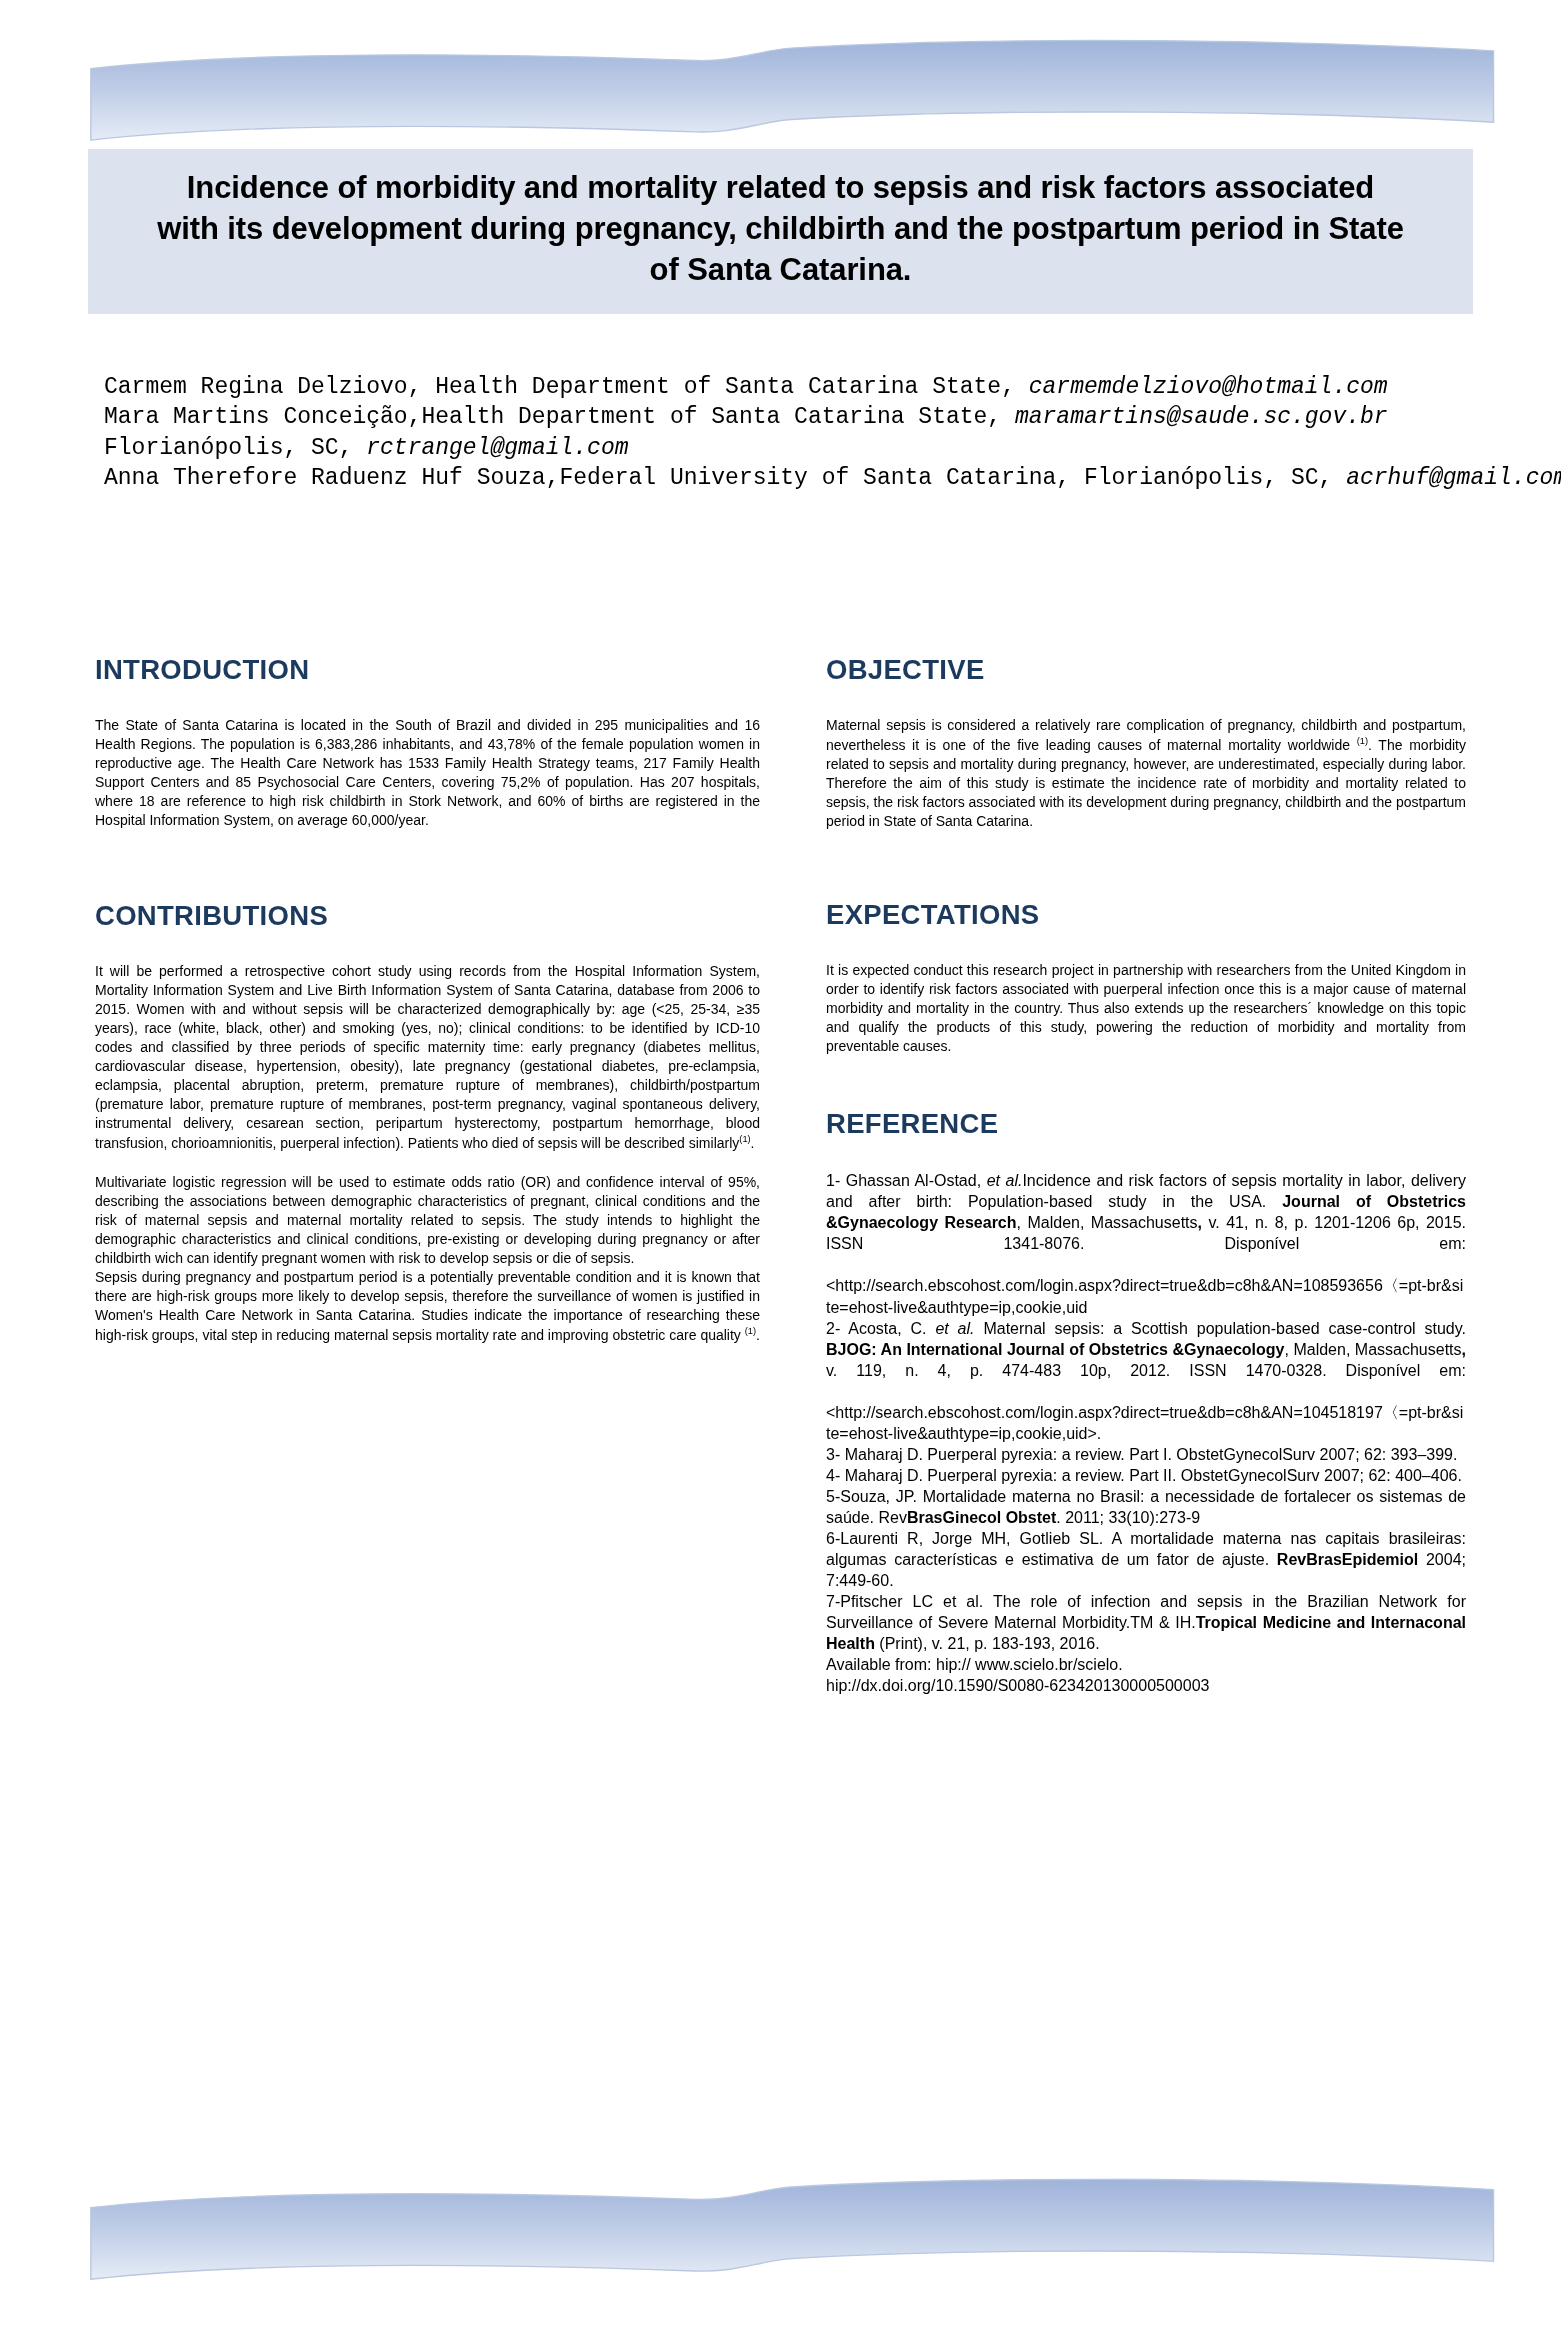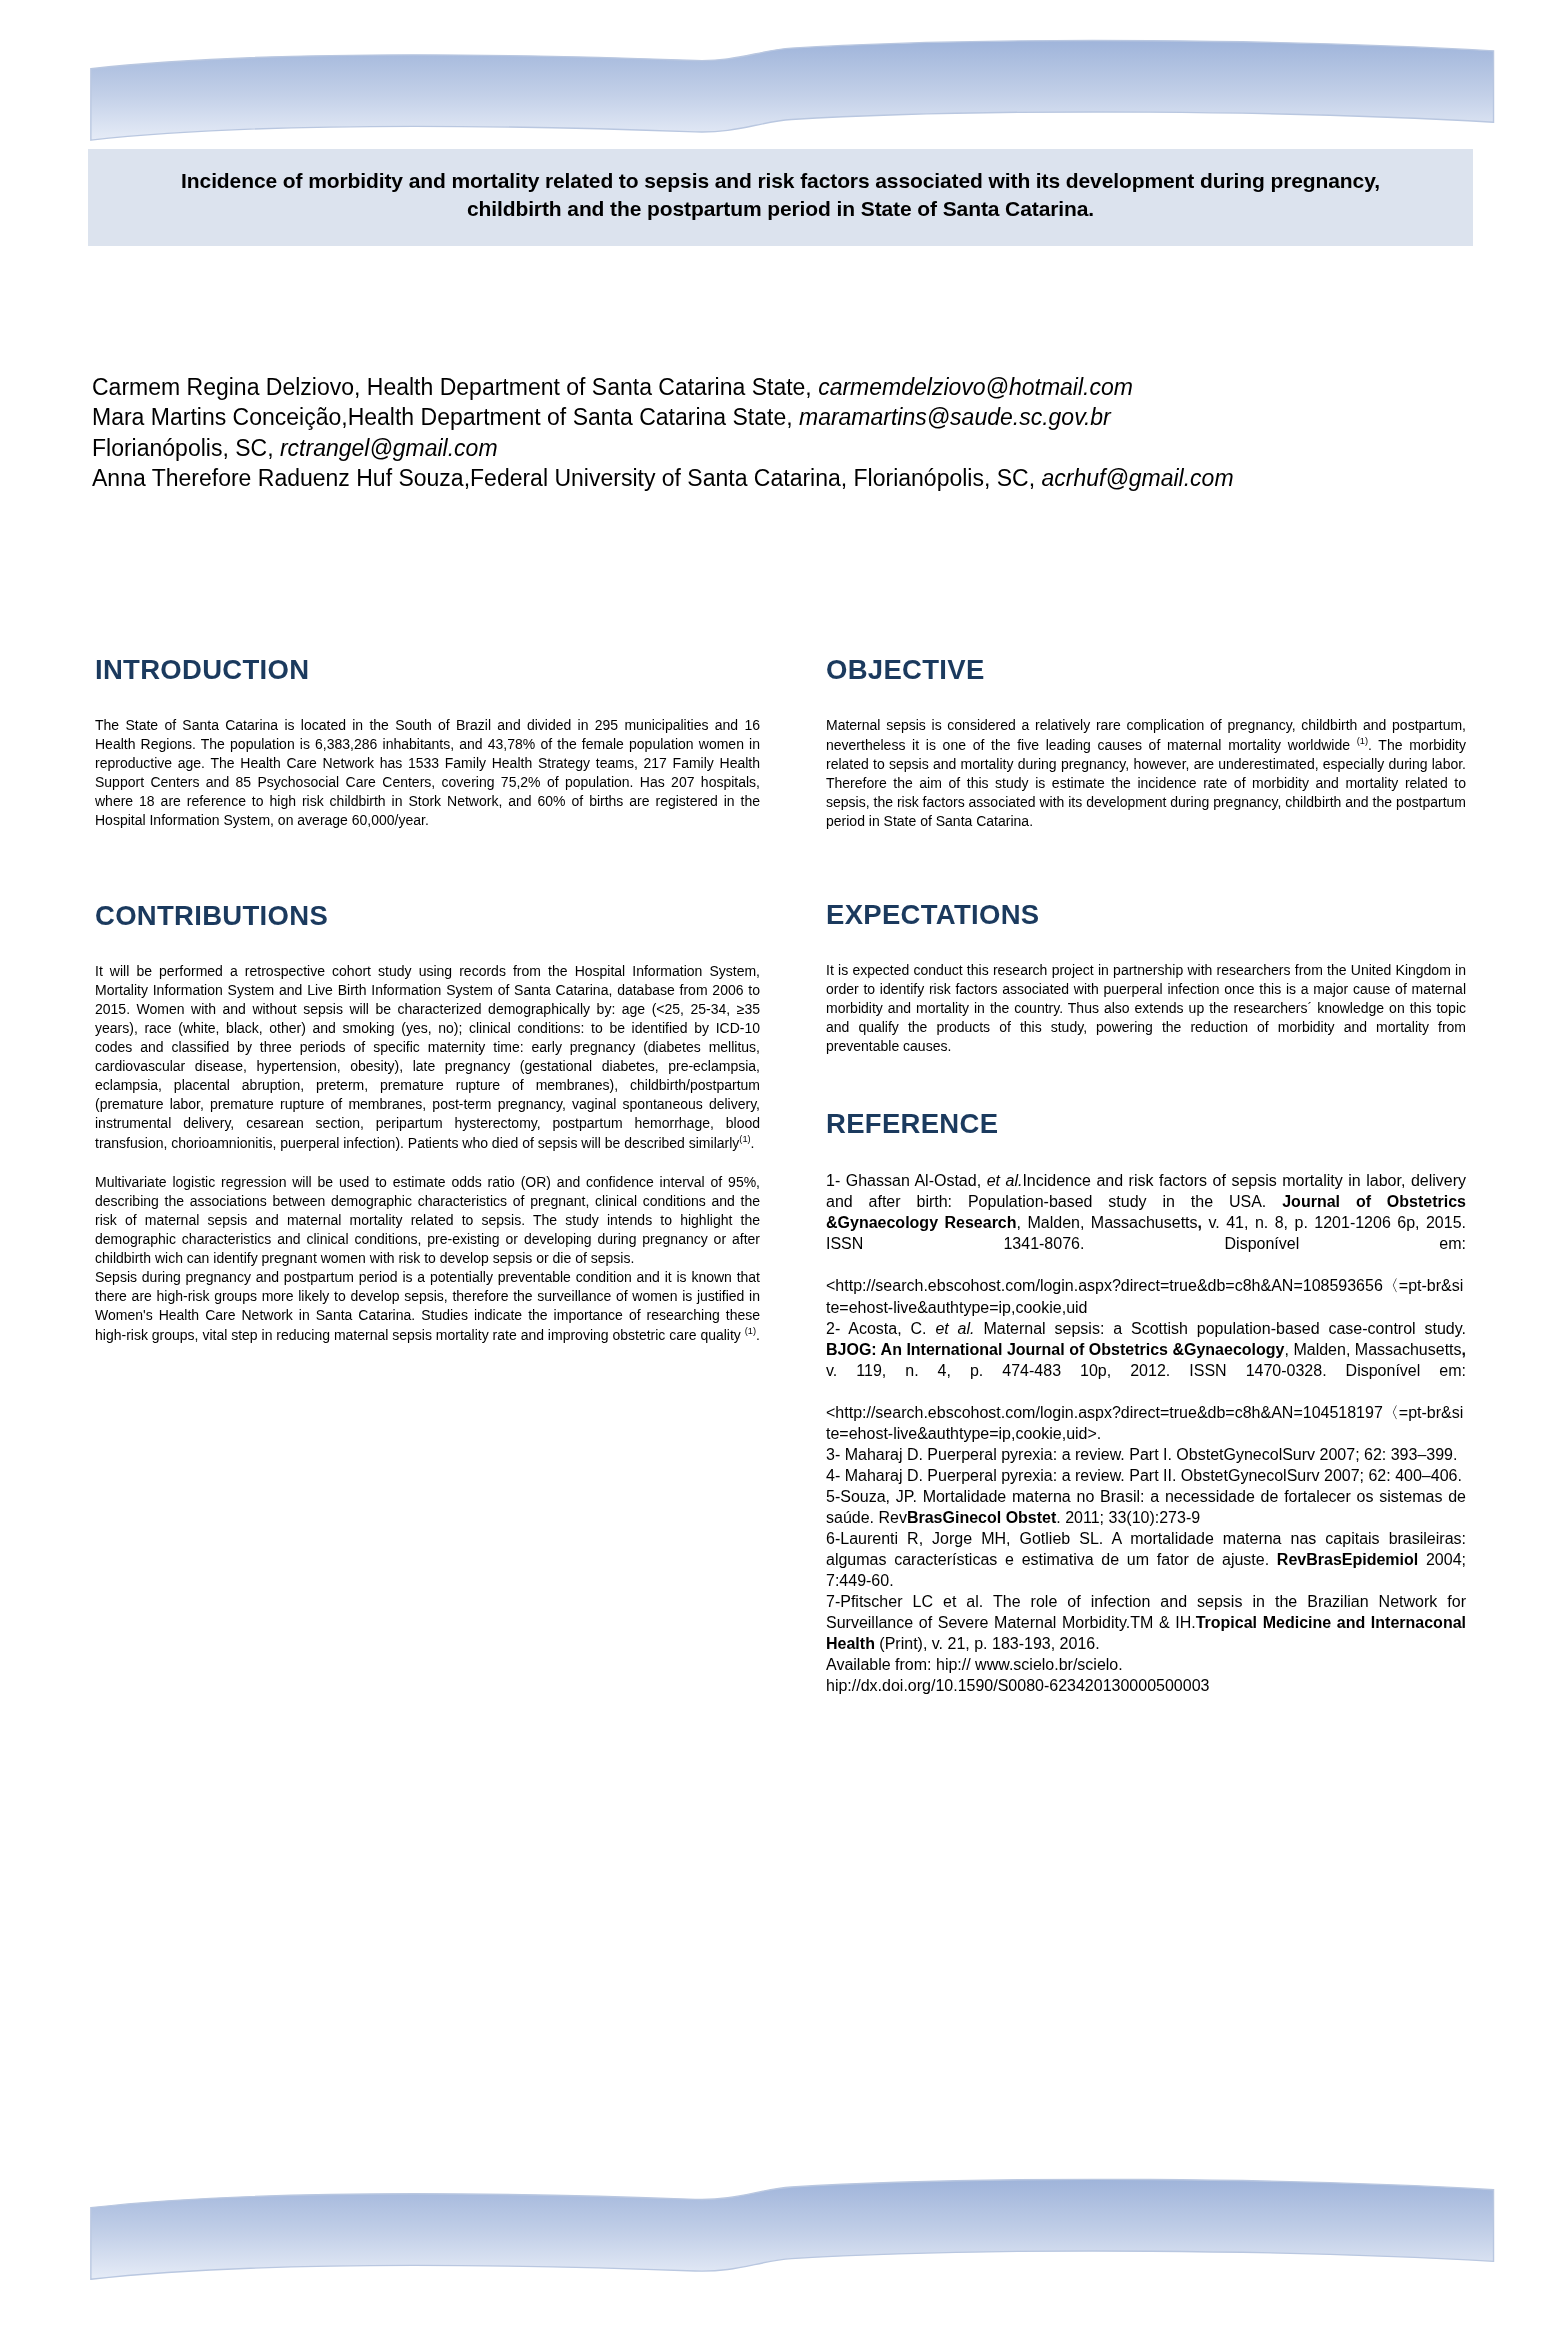--- a/index.html
+++ b/index.html
@@ -33,33 +33,34 @@
     left: 88px;
     top: 149px;
     width: 1385px;
     background: #dce3ee;
     box-sizing: border-box;
     padding: 18px 66px 23.4px 66px;
   }
   #title-text {
     margin: 0;
     text-align: center;
-    font-size: 21px;
+    font-size: 31px;
     font-weight: bold;
     line-height: 1.33;
     color: #000000;
     letter-spacing: -0.1px;
   }
 
   
   #authors-block {
     position: absolute;
-    left: 92px;
+    left: 104px;
     top: 372px;
     width: 1384px;
+    font-family: Liberation Mono, monospace;
   }
   .author-line {
     font-size: 23px;
     line-height: 1.32;
     color: #000000;
     white-space: nowrap;
   }
   .author-line em {
     font-style: italic;
   }

